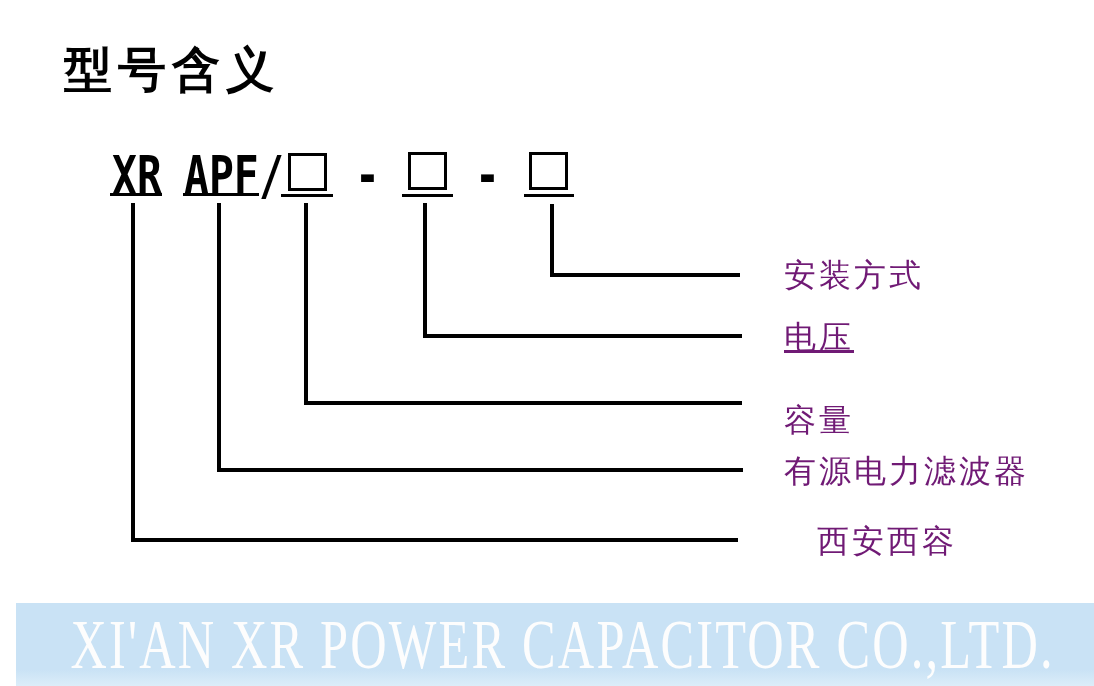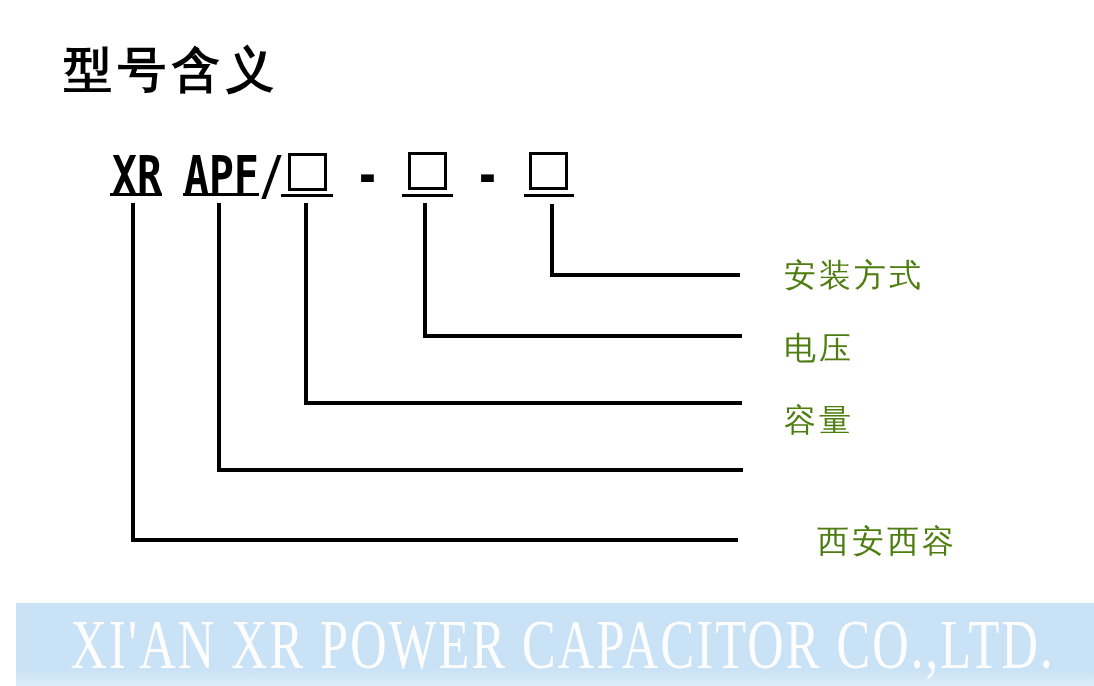--- a/index.html
+++ b/index.html
@@ -60,21 +60,21 @@
     border-bottom: 4px solid #000000;
   }
 
   
   .legend-label {
     position: absolute;
     left: 784px;
     font-size: 32px;
     letter-spacing: 3px;
     line-height: 1.3;
-    color: #4d7c0f;
+    color: #701a75;
     font-family: "DejaVu Serif", serif;
     white-space: nowrap;
   }
 
   
   .banner {
     position: absolute;
     left: 0;
     top: 603px;
     width: 1094px;
@@ -119,21 +119,22 @@
   <div class="underline" style="left:402px; width:51px; top:194px;"></div>
   <div class="underline" style="left:524px; width:50px; top:194px;"></div>
 
   <div class="connector" style="left:131px; top:203px; width:603px; height:335px;"></div>
   <div class="connector" style="left:217px; top:203px; width:522px; height:265px;"></div>
   <div class="connector" style="left:304px; top:203px; width:434px; height:198px;"></div>
   <div class="connector" style="left:423px; top:203px; width:315px; height:131px;"></div>
   <div class="connector" style="left:550px; top:204px; width:186px; height:69px;"></div>
 
   <div class="legend-label" style="top:255px;">安装方式</div>
-  <div class="legend-label" style="top:328px;">电压</div>
+  <div class="legend-label" style="top:317px;text-decoration:underline;">电压</div>
   <div class="legend-label" style="top:400px;">容量</div>
+  <div class="legend-label" style="top:451px;">有源电力滤波器</div>
   <div class="legend-label" style="top:521px;margin-left:33px;">西安西容</div>
 
   <div class="banner">
     <span class="banner-text">XI'AN XR POWER CAPACITOR CO.,LTD.</span>
   </div>
 
 </div>
 
 </body></html>

